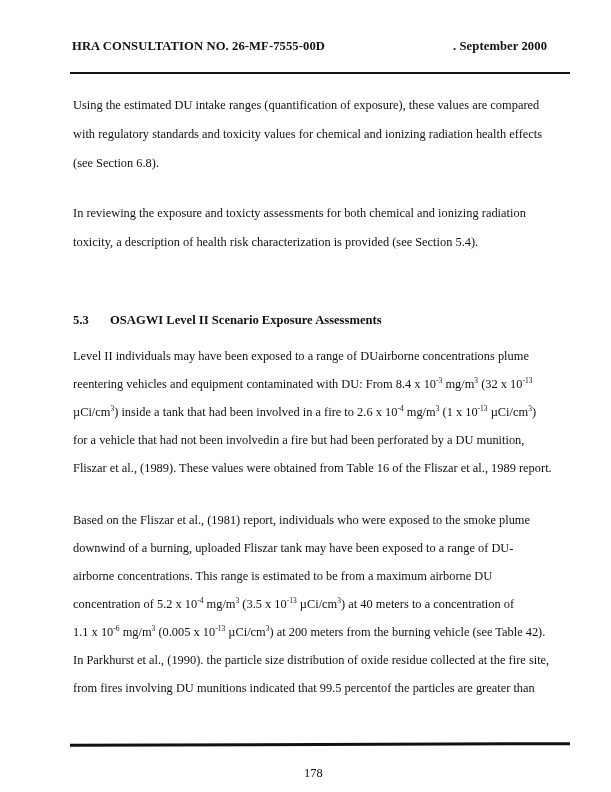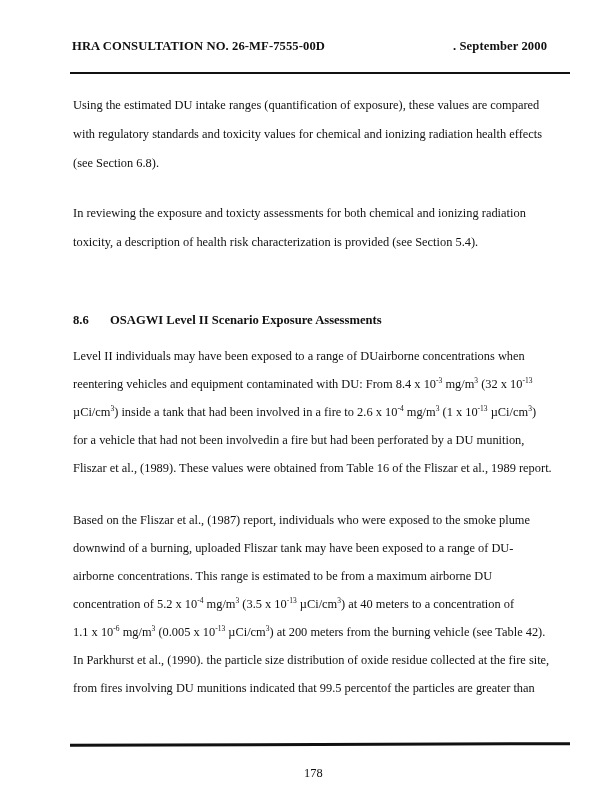--- a/index.html
+++ b/index.html
@@ -31,33 +31,33 @@
   <div class="line" style="top:127px">with regulatory standards and toxicity values for chemical and ionizing radiation health effects</div>
   <div class="line" style="top:156px">(see Section 6.8).</div>
 </div>
 
 <div>
   <div class="line" style="top:206px">In reviewing the exposure and toxicty assessments for both chemical and ionizing radiation</div>
   <div class="line" style="top:235px">toxicity, a description of health risk characterization is provided (see Section 5.4).</div>
 </div>
 
 <div class="heading">
-  <span class="num">8.6</span><span>OSAGWI Level II Scenario Exposure Assessments</span>
+  <span class="num">5.3</span><span>OSAGWI Level II Scenario Exposure Assessments</span>
 </div>
 
 <div>
-  <div class="line" style="top:349px">Level II individuals may have been exposed to a range of DUairborne concentrations when</div>
+  <div class="line" style="top:349px">Level II individuals may have been exposed to a range of DUairborne concentrations plume</div>
   <div class="line" style="top:377px"><span>reentering vehicles and equipment contaminated with DU:  From 8.4 x 10</span><sup>-3</sup><span> mg/m</span><sup>3</sup><span> (32 x 10</span><sup>-13</sup></div>
   <div class="line" style="top:405px"><span>µCi/cm</span><sup>3</sup><span>) inside a tank that had been involved in a fire to 2.6 x 10</span><sup>-4</sup><span> mg/m</span><sup>3</sup><span> (1 x 10</span><sup>-13</sup><span> µCi/cm</span><sup>3</sup><span>)</span></div>
   <div class="line" style="top:433px">for a vehicle that had not been involvedin a fire but had been perforated by a DU munition,</div>
   <div class="line" style="top:461px">Fliszar et al., (1989).  These values were obtained from Table 16 of the Fliszar et al., 1989 report.</div>
 </div>
 
 <div>
-  <div class="line" style="top:513px">Based on the Fliszar et al., (1987) report, individuals who were exposed to the smoke plume</div>
+  <div class="line" style="top:513px">Based on the Fliszar et al., (1981) report, individuals who were exposed to the smoke plume</div>
   <div class="line" style="top:541px">downwind of a burning, uploaded Fliszar tank may have been exposed to a range of DU-</div>
   <div class="line" style="top:569px">airborne concentrations.  This range is estimated to be from a maximum airborne DU</div>
   <div class="line" style="top:597px"><span>concentration of 5.2 x 10</span><sup>-4</sup><span> mg/m</span><sup>3</sup><span> (3.5 x 10</span><sup>-13</sup><span> µCi/cm</span><sup>3</sup><span>) at 40 meters to a concentration of</span></div>
   <div class="line" style="top:625px"><span>1.1 x 10</span><sup>-6</sup><span> mg/m</span><sup>3</sup><span> (0.005 x 10</span><sup>-13</sup><span> µCi/cm</span><sup>3</sup><span>) at 200 meters from the burning vehicle (see Table 42).</span></div>
   <div class="line" style="top:653px">In Parkhurst et al., (1990). the particle size distribution of oxide residue collected at the fire site,</div>
   <div class="line" style="top:681px">from fires involving DU munitions indicated that 99.5 percentof the particles are greater than</div>
 </div>
 
 <div class="rule rule-bottom"></div>
 <div class="page-num">178</div>

